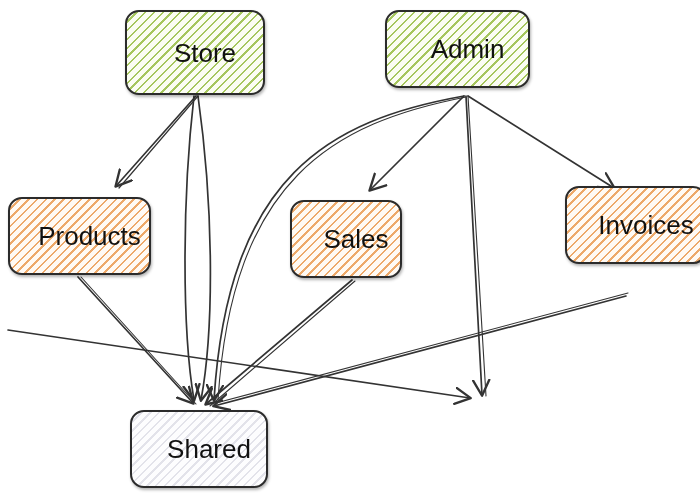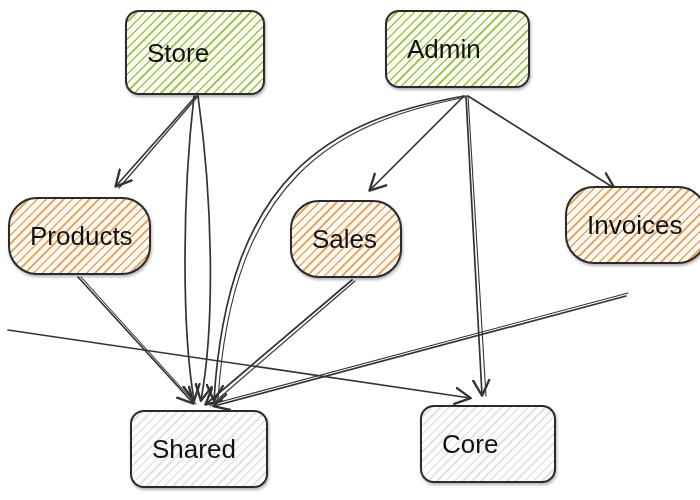--- a/index.html
+++ b/index.html
@@ -31,20 +31,21 @@
     width: 700px;
     height: 500px;
   }
   .node {
     position: absolute;
     box-sizing: border-box;
     border: 2px solid #2b2b2b;
     border-radius: 14px;
     display: flex;
     align-items: center;
+    justify-content: center;
     box-shadow: 1px 2px 3px rgba(0,0,0,0.30);
     padding-left: 20px;
   }
   .node-label {
     font-size: 26px;
     line-height: 1;
     color: #111111;
     font-family: "Liberation Sans", sans-serif;
     white-space: nowrap;
   }
@@ -54,21 +55,20 @@
         135deg,
         #a6c65e 0px, #a6c65e 1.6px,
         rgba(255,255,255,0) 1.6px, rgba(255,255,255,0) 6.2px);
   }
   .node-orange {
     background-color: #fffaf4;
     background-image: repeating-linear-gradient(
         135deg,
         #eda96a 0px, #eda96a 1.8px,
         rgba(255,255,255,0) 1.8px, rgba(255,255,255,0) 6.2px);
-    border-radius: 29px;
   }
   .node-grey {
     background-color: #fdfdfe;
     background-image: repeating-linear-gradient(
         135deg,
         #e3e3ea 0px, #e3e3ea 1.8px,
         rgba(255,255,255,0) 1.8px, rgba(255,255,255,0) 6.2px);
   }
 </style>
 </head>
@@ -128,18 +128,15 @@
       </div>
       <div class="node node-orange" style="left: 290px; top: 200px; width: 112px; height: 78px;">
         <span class="node-label">Sales</span>
       </div>
       <div class="node node-orange" style="left: 556px; top: 186px; width: 142px; height: 78px; margin-left: 9px;">
         <span class="node-label">Invoices</span>
       </div>
       <div class="node node-grey" style="left: 130px; top: 410px; width: 138px; height: 78px;">
         <span class="node-label">Shared</span>
       </div>
-      <div class="node node-grey" style="left: 420px; top: 405px; width: 136px; height: 78px;">
-        <span class="node-label">Core</span>
-      </div>
     </div>
 
 </div>
 
 </body></html>

